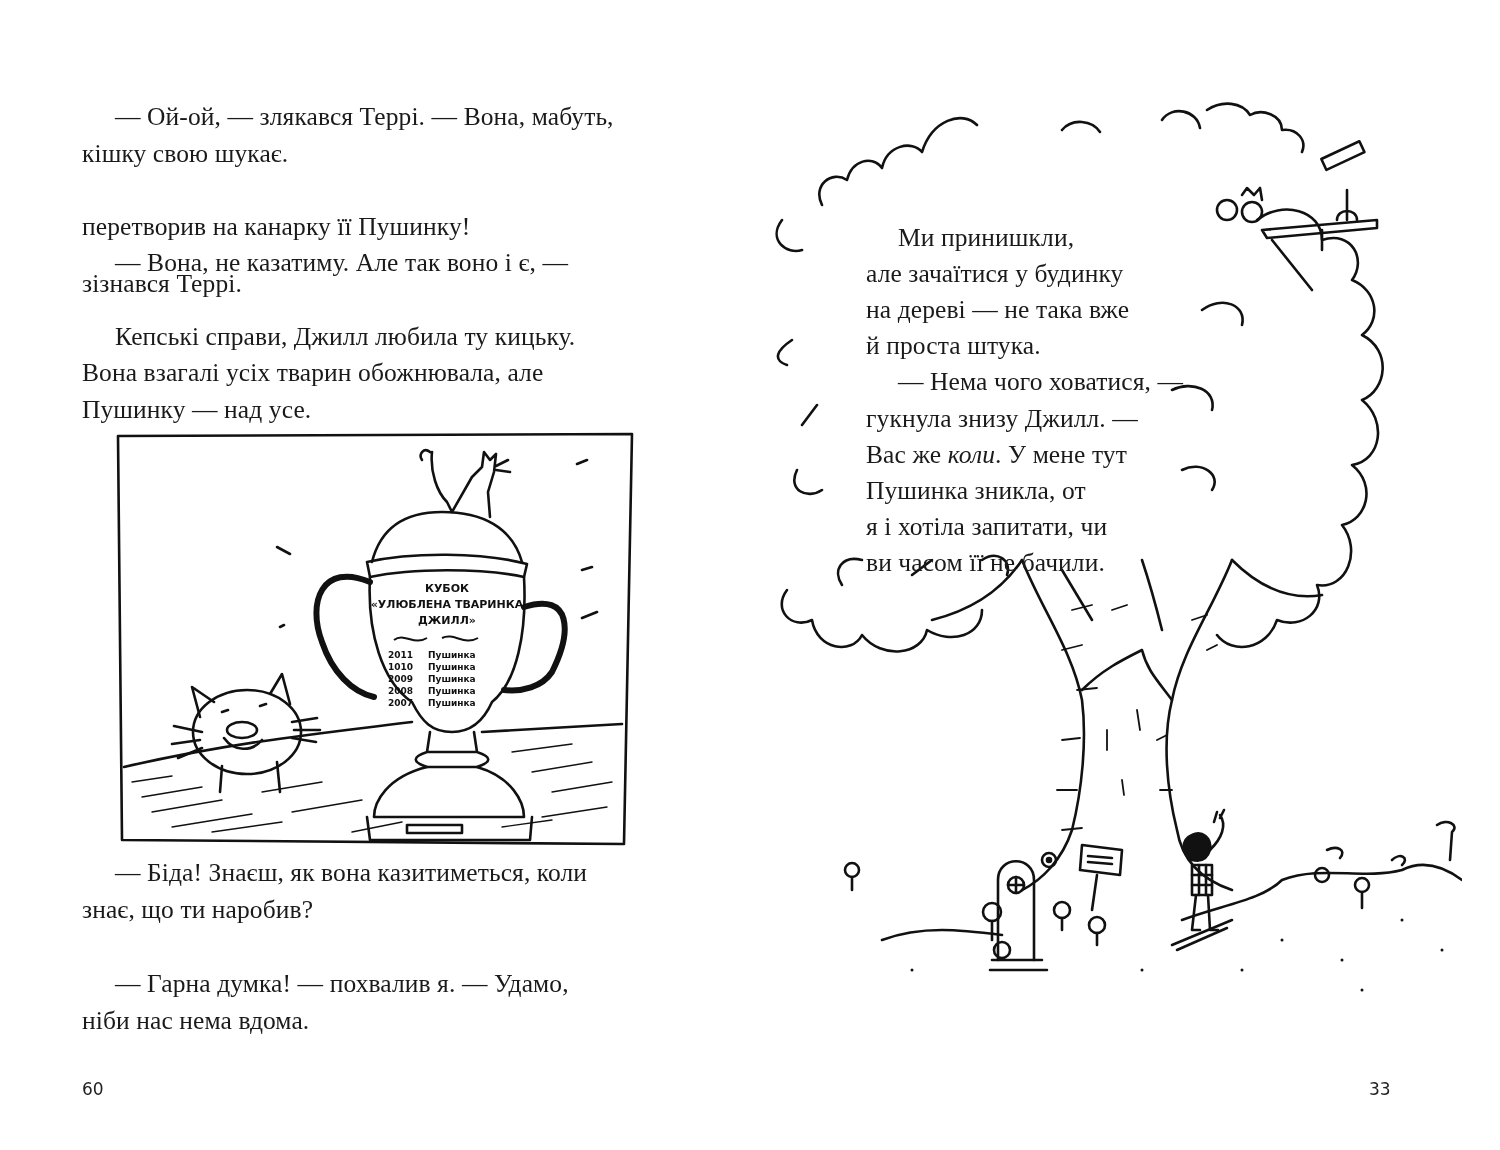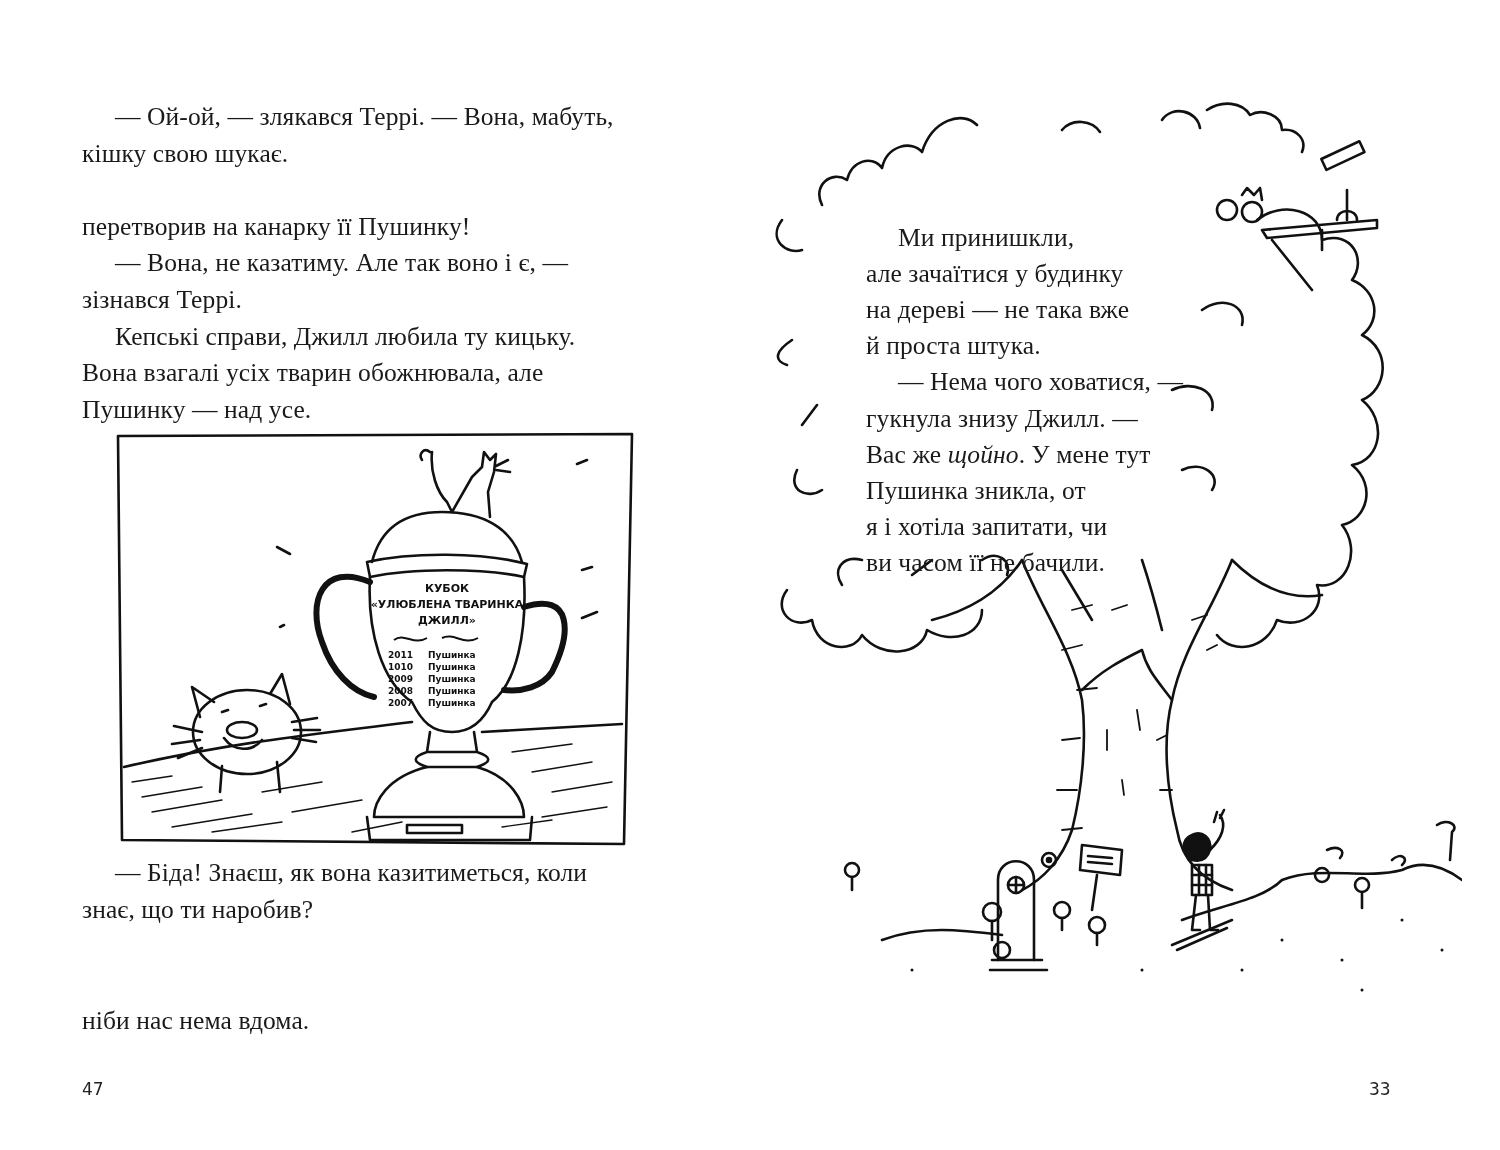--- a/index.html
+++ b/index.html
@@ -16,21 +16,21 @@
   em { font-style:italic; }
 </style>
 </head>
 <body>
 
 <div class="page page-left">
   <div class="line" style="left:115px; top:104px;">— Ой-ой, — злякався Террі. — Вона, мабуть,</div>
   <div class="line" style="left:82px; top:141px;">кішку свою шукає.</div>
   <div class="line" style="left:82px; top:214px;">перетворив на канарку її Пушинку!</div>
   <div class="line" style="left:115px; top:250px;">— Вона, не казатиму. Але так воно і є, —</div>
-  <div class="line" style="left:82px; top:287px;">зізнався Террі.</div>
+  <div class="line" style="left:82px; top:271px;">зізнався Террі.</div>
   <div class="line" style="left:115px; top:324px;">Кепські справи, Джилл любила ту кицьку.</div>
   <div class="line" style="left:82px; top:360px;">Вона взагалі усіх тварин обожнювала, але</div>
   <div class="line" style="left:82px; top:397px;">Пушинку — над усе.</div>
 
   <div class="illustration" style="left:112px; top:432px;">
     <svg width="528" height="416" viewBox="0 0 528 416">
       <g fill="none" stroke="#111" stroke-width="2.6" stroke-linecap="round" stroke-linejoin="round">
 
         <path d="M6 4 L520 2 L512 412 L10 408 Z"></path>
 
@@ -82,23 +82,24 @@
         <text x="276" y="262">2008</text>
         <text x="316" y="262">Пушинка</text>
         <text x="276" y="274">2007</text>
         <text x="316" y="274">Пушинка</text>
       </g>
     </svg>
   </div>
 
   <div class="line" style="left:115px; top:860px;">— Біда! Знаєш, як вона казитиметься, коли</div>
   <div class="line" style="left:82px; top:897px;">знає, що ти наробив?</div>
+  <div class="line" style="left:115px; top:971px;">— Гарна думка! — похвалив я. — Удамо,</div>
   <div class="line" style="left:82px; top:1008px;">ніби нас нема вдома.</div>
 
-  <div class="page-number" style="left:82px; top:1079px;">47</div>
+  <div class="page-number" style="left:82px; top:1079px;">60</div>
 </div>
 
 <div class="page page-right">
 
   <div class="illustration" style="left:40px; top:90px;">
     <svg width="700" height="905" viewBox="0 0 700 905">
       <g fill="none" stroke="#111" stroke-width="2.6" stroke-linecap="round" stroke-linejoin="round">
 
         <path d="M60 115 C50 95 70 80 85 90 C90 70 110 65 120 78 C125 55 150 50 160 62 C170 30 200 20 215 35 M300 40 C310 28 330 30 338 42 M400 30 C410 15 435 20 438 38"></path>
         <path d="M20 130 C5 150 25 165 40 160 M30 250 C15 260 10 270 25 275 M40 335 L55 315 M35 380 C25 400 45 410 60 400"></path>
@@ -175,20 +176,20 @@
       </g>
     </svg>
   </div>
 
   <div class="line" style="left:176px; top:225px;"><span>Ми принишкли,</span></div>
   <div class="line" style="left:144px; top:261px;"><span>але зачаїтися у будинку</span></div>
   <div class="line" style="left:144px; top:297px;"><span>на дереві — не така вже</span></div>
   <div class="line" style="left:144px; top:333px;"><span>й проста штука.</span></div>
   <div class="line" style="left:176px; top:369px;"><span>— Нема чого ховатися, —</span></div>
   <div class="line" style="left:144px; top:406px;"><span>гукнула знизу Джилл. —</span></div>
-  <div class="line" style="left:144px; top:442px;"><span>Вас же </span><em>щойно</em><span>. У мене тут</span></div>
+  <div class="line" style="left:144px; top:442px;"><span>Вас же </span><em>коли</em><span>. У мене тут</span></div>
   <div class="line" style="left:144px; top:478px;"><span>Пушинка зникла, от</span></div>
   <div class="line" style="left:144px; top:514px;"><span>я і хотіла запитати, чи</span></div>
   <div class="line" style="left:144px; top:550px;"><span>ви часом її не бачили.</span></div>
 
 
   <div class="page-number" style="left:647px; top:1079px;">33</div>
 </div>
 
 </body></html>

